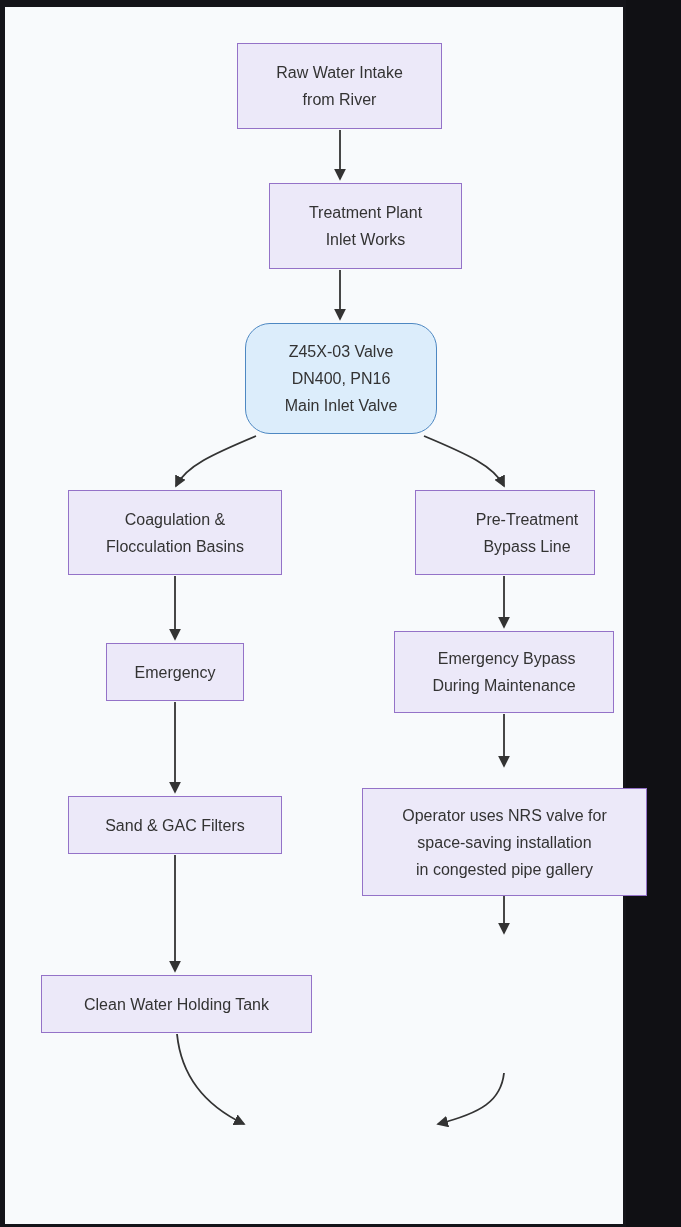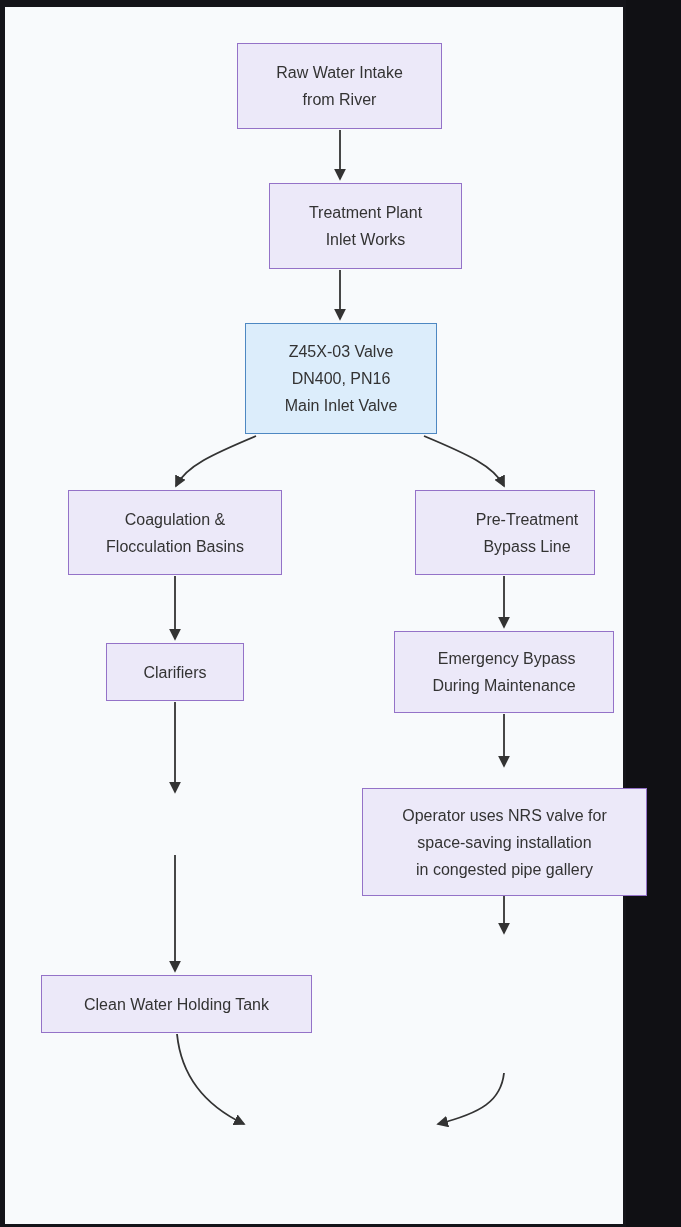--- a/index.html
+++ b/index.html
@@ -40,20 +40,21 @@
     background: var(--node-fill, #ece9f9);
     border: 1.5px solid var(--node-border, #9472c8);
     color: var(--text, #333333);
     font-size: 16px;
     line-height: 27px;
     white-space: pre-line;
   }
   .node.highlight {
     background: var(--highlight-fill, #dcedfb);
     border-color: var(--highlight-border, #4e88c2);
+    border-radius: 25px;
   }
 </style>
 </head>
 <body>
 
 <div class="stage">
   <div class="canvas"></div>
 
   <svg class="edges" viewBox="0 0 681 1227">
     <defs>
@@ -79,20 +80,21 @@
 from River</div>
   <div class="node" style="left:244px; top:183px; width:193px; height:86px;margin-left:25px;">Treatment Plant
 Inlet Works</div>
   <div class="node highlight" style="left:245px; top:323px; width:192px; height:111px;">Z45X-03 Valve
 DN400, PN16
 Main Inlet Valve</div>
   <div class="node" style="left:68px;  top:490px; width:214px; height:85px;text-align:center;">Coagulation &amp;
 Flocculation Basins</div>
   <div class="node" style="left:415px; top:490px; width:180px; height:85px;padding-left:44px;">Pre-Treatment
 Bypass Line</div>
-  <div class="node" style="left:106px; top:643px; width:138px; height:58px;">Clarifiers</div>
+  <div class="node" style="left:106px; top:643px; width:138px; height:58px;">Emergency</div>
   <div class="node" style="left:394px; top:631px; width:220px; height:82px;text-align:right;">Emergency Bypass
 During Maintenance</div>
+  <div class="node" style="left:68px;  top:796px; width:214px; height:58px;">Sand &amp; GAC Filters</div>
   <div class="node" style="left:362px; top:788px; width:285px; height:108px;">Operator uses NRS valve for
 space-saving installation
 in congested pipe gallery</div>
   <div class="node" style="left:41px;  top:975px; width:271px; height:58px;">Clean Water Holding Tank</div>
 </div>
 
 </body></html>

